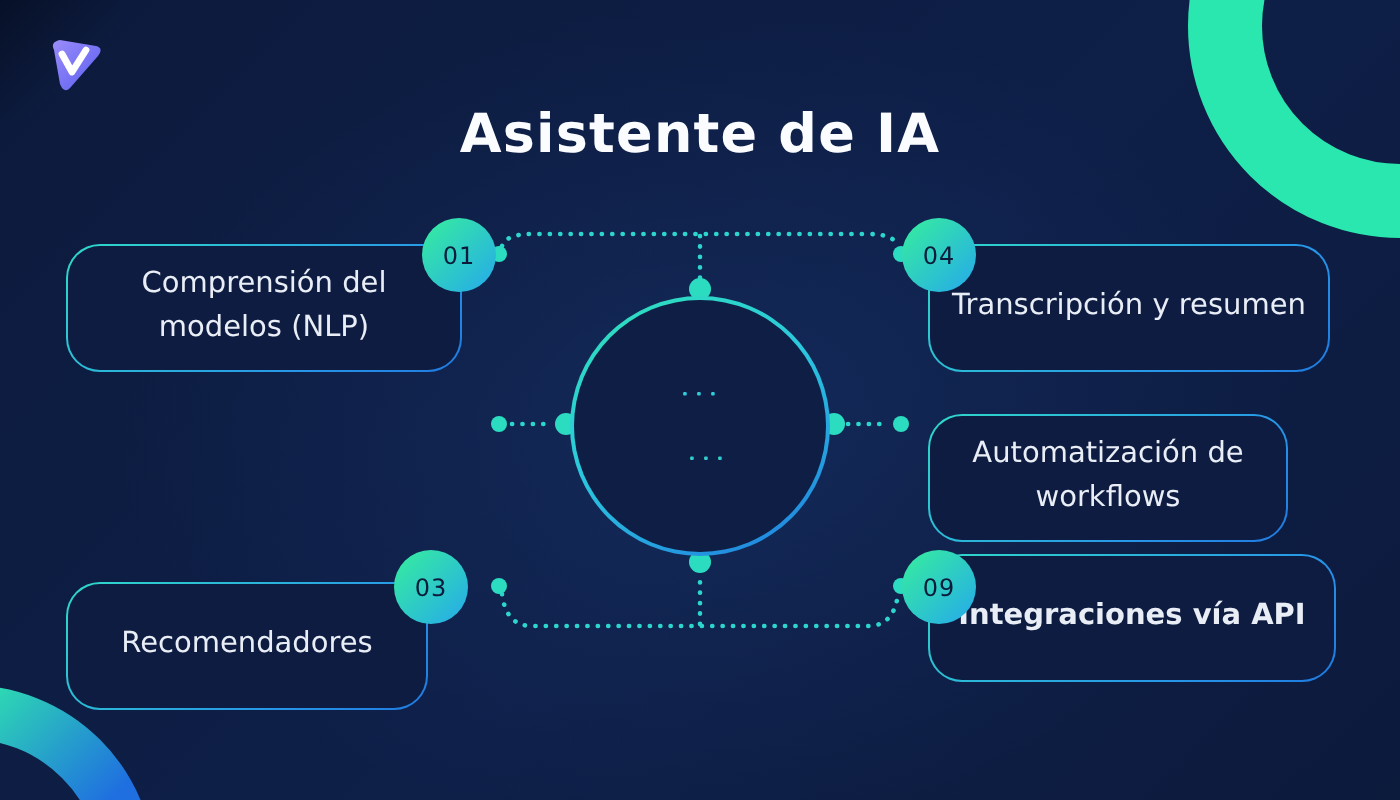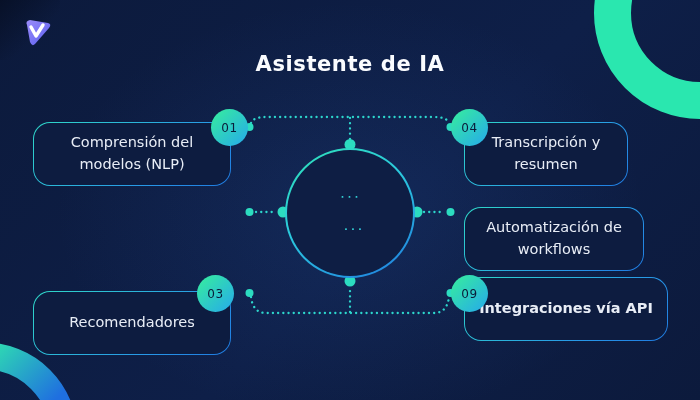--- a/index.html
+++ b/index.html
@@ -13,31 +13,31 @@
   .corner-tl{position:absolute;left:0;top:0;width:60px;height:60px;
     background:linear-gradient(135deg,rgba(4,10,26,.6),rgba(4,10,26,0) 60%);}
   .ring-tr{position:absolute;left:594px;top:-93px;width:212px;height:212px;
     border-radius:50%;border:37px solid #2ae7af;box-sizing:border-box;}
   .overlay{position:absolute;left:0;top:0;pointer-events:none;}
   .logo{position:absolute;left:22px;top:16px;display:flex;align-items:center;gap:7px;}
   .logo-text{display:flex;align-items:center;color:#ffffff;font-weight:bold;
     font-size:23px;letter-spacing:.5px;}
   .logo-mark{margin:3px 1px 0 2px;}
   .title{position:absolute;left:0;right:0;top:52px;margin:0;text-align:center;
-    color:#fafcff;font-size:21px;font-weight:bold;letter-spacing:.6px;}
+    color:#fafcff;font-size:27px;font-weight:bold;letter-spacing:.6px;}
   .feature{position:absolute;border-radius:17px;padding:1.4px;
     background:linear-gradient(140deg,#2fd9c8 0%,#2796e8 70%,#1f7ae0 100%);
     box-sizing:border-box;}
   .feature .inner{width:100%;height:100%;border-radius:16px;background:#0d1c40;
     display:flex;align-items:center;justify-content:center;text-align:center;
     color:#e8edf6;font-size:14.5px;line-height:1.5;padding:0 10px;box-sizing:border-box;}
   .f1{left:33px;top:122px;width:198px;height:64px;}
   .f2{left:33px;top:207px;width:198px;height:64px;}
-  .f3{left:33px;top:291px;width:198px;height:64px;}
-  .f4{left:464px;top:122px;width:164px;height:64px;}
+  .f3{left:33px;top:291px;width:181px;height:64px;}
+  .f4{left:464px;top:122px;width:201px;height:64px;}
   .f5{left:464px;top:207px;width:180px;height:64px;}
   .f6{left:464px;top:277px;width:204px;height:64px;font-weight:bold;}
   .badge{position:absolute;width:37px;height:37px;border-radius:50%;
     background:linear-gradient(135deg,#35e8a4 10%,#27b0e4 90%);
     display:flex;align-items:center;justify-content:center;
     font-weight:normal;font-size:12px;color:#0a1c3a;letter-spacing:.5px;z-index:3;}
   .b1{left:211px;top:109px;} .b2{left:211px;top:194px;} .b3{left:197px;top:275px;}
   .b4{left:451px;top:109px;} .b5{left:451px;top:194px;} .b6{left:451px;top:275px;}
   .hub{position:absolute;left:285px;top:148px;width:130px;height:130px;border-radius:50%;
     padding:2px;box-sizing:border-box;

